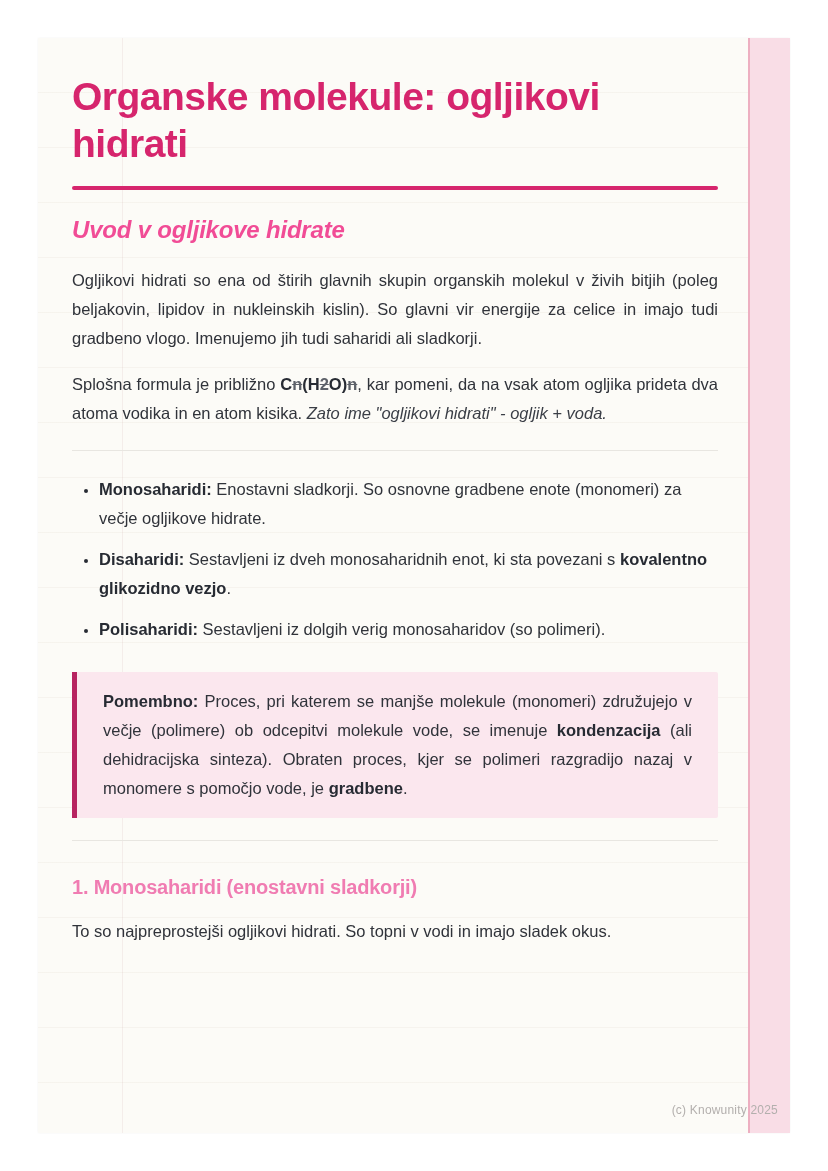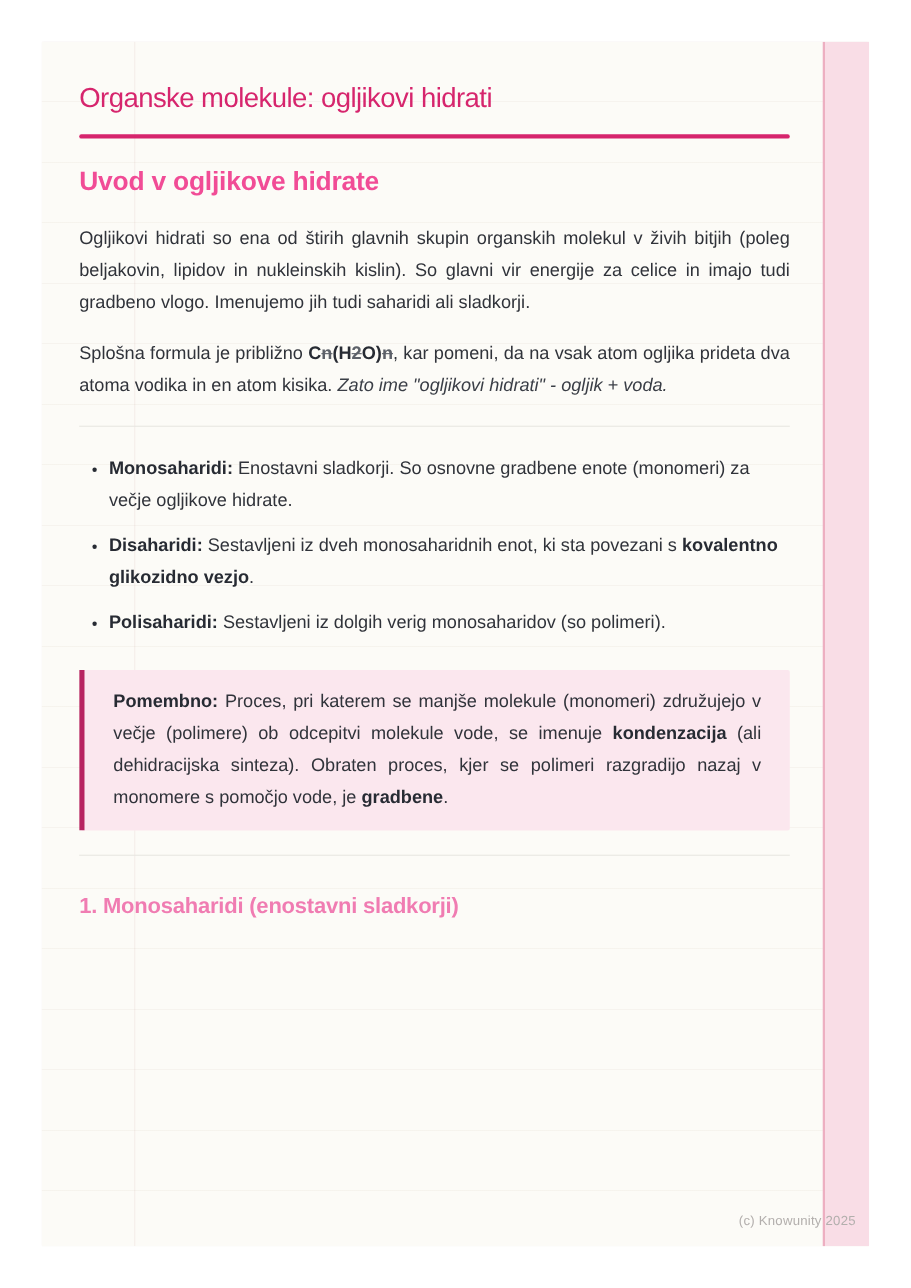--- a/index.html
+++ b/index.html
@@ -25,29 +25,29 @@
   .stripe{
     position:absolute;right:0;top:0;bottom:0;width:40px;
     background:#f9dde6;border-left:2px solid #edafc1;
   }
   .content{
     position:relative;z-index:1;
     padding:36px 72px 0 34px; 
   }
   h1{
     margin:0;padding:0;
-    font-size:25px;line-height:1.2;font-weight:400;letter-spacing:-0.5px;
+    font-size:39px;line-height:1.2;font-weight:700;letter-spacing:-0.5px;
     color:#d6256d;
   }
   .rule{
     height:4px;background:#d6256d;border:none;margin:18px 0 24px;border-radius:2px;
   }
   h2{
     margin:26px 0 22px;font-size:24px;line-height:1.2;font-weight:700;
-    color:#f14c96;letter-spacing:-0.2px;
+    color:#f14c96;letter-spacing:-0.2px;font-style:italic;
   }
   h3{
     margin:34px 0 18px;font-size:20px;line-height:1.2;font-weight:700;
     color:#f07cb2;letter-spacing:-0.2px;
   }
   p{
     margin:0 0 17px;font-size:16.5px;line-height:29px;color:#30333a;
     text-align:justify;
   }
   p.no-justify{text-align:left;}
@@ -118,17 +118,20 @@
       <p>
         <b>Pomembno:</b><span> Proces, pri katerem se manjše molekule (monomeri) združujejo v večje (polimere) ob odcepitvi molekule vode, se imenuje </span><b>kondenzacija</b><span> (ali dehidracijska sinteza). Obraten proces, kjer se polimeri razgradijo nazaj v monomere s pomočjo vode, je </span><b>gradbene</b><span>.</span>
       </p>
     </div>
 
     <div class="divider"></div>
 
 
     <h3>1. Monosaharidi (enostavni sladkorji)</h3>
 
+    <p class="no-justify">
+      <span>To so najpreprostejši ogljikovi hidrati. So topni v vodi in imajo sladek okus.</span>
+    </p>
 
   </div>
 
   <div class="watermark">(c) Knowunity 2025</div>
 </div>
 
 </body></html>

